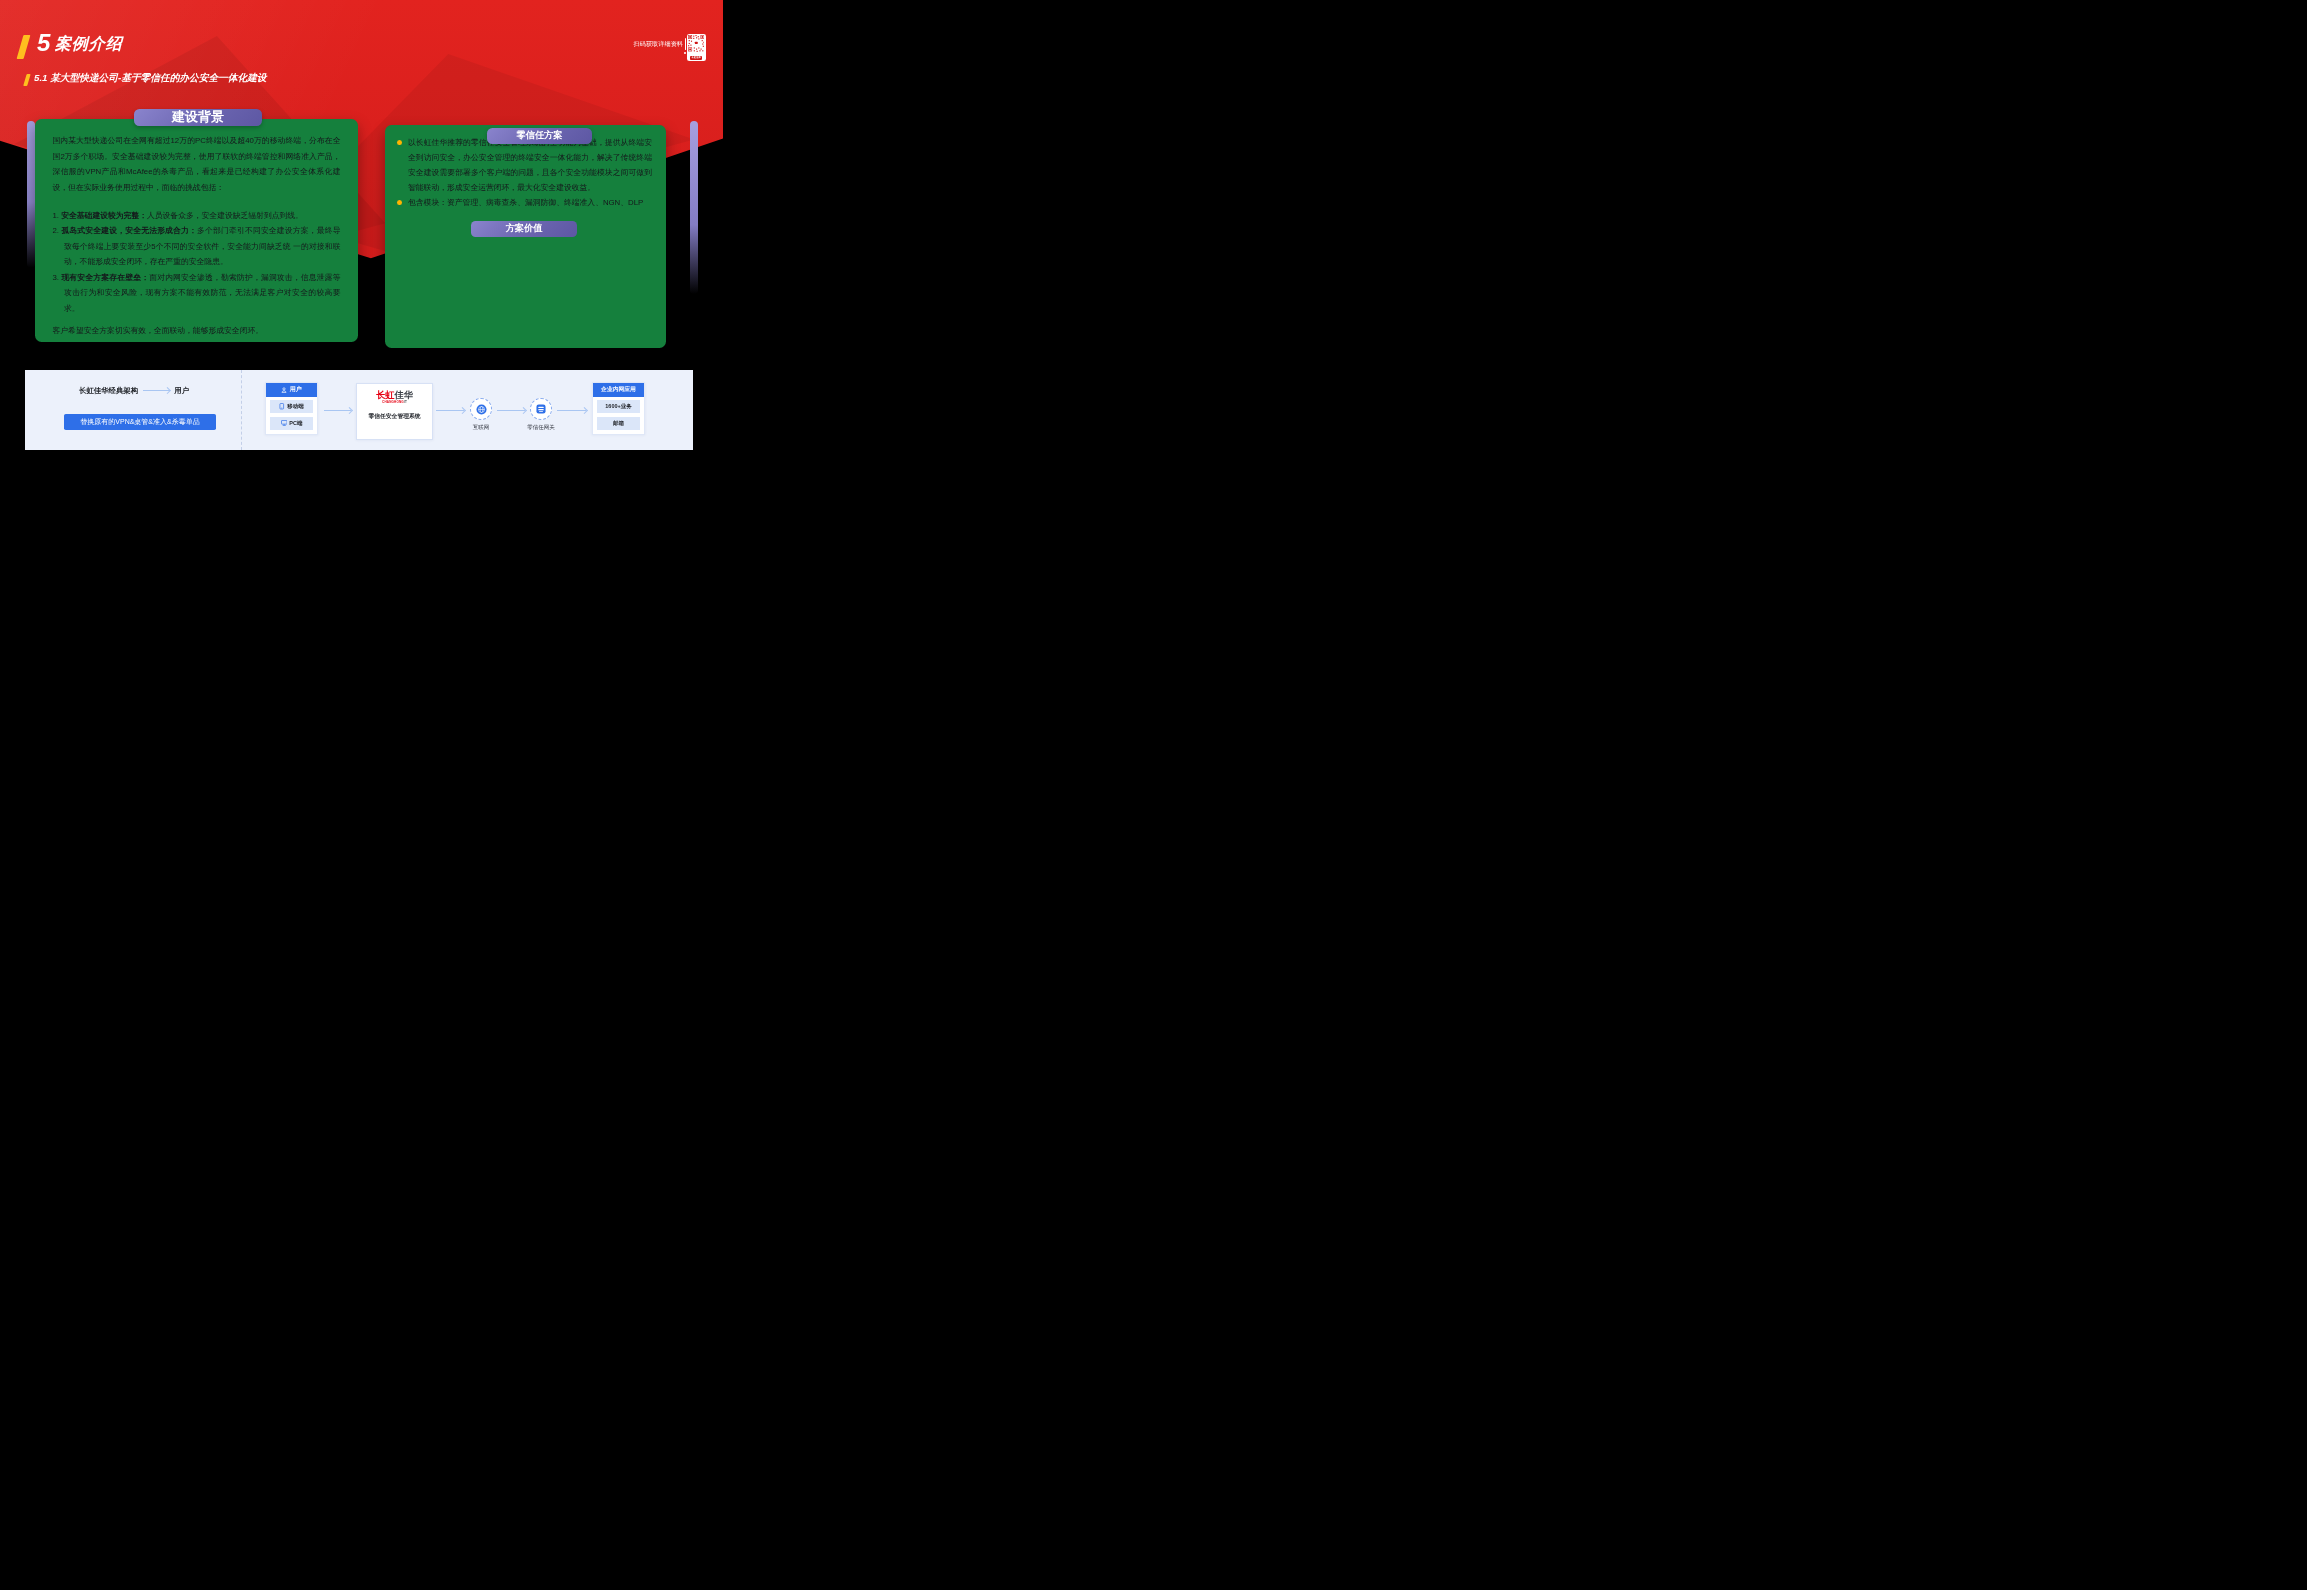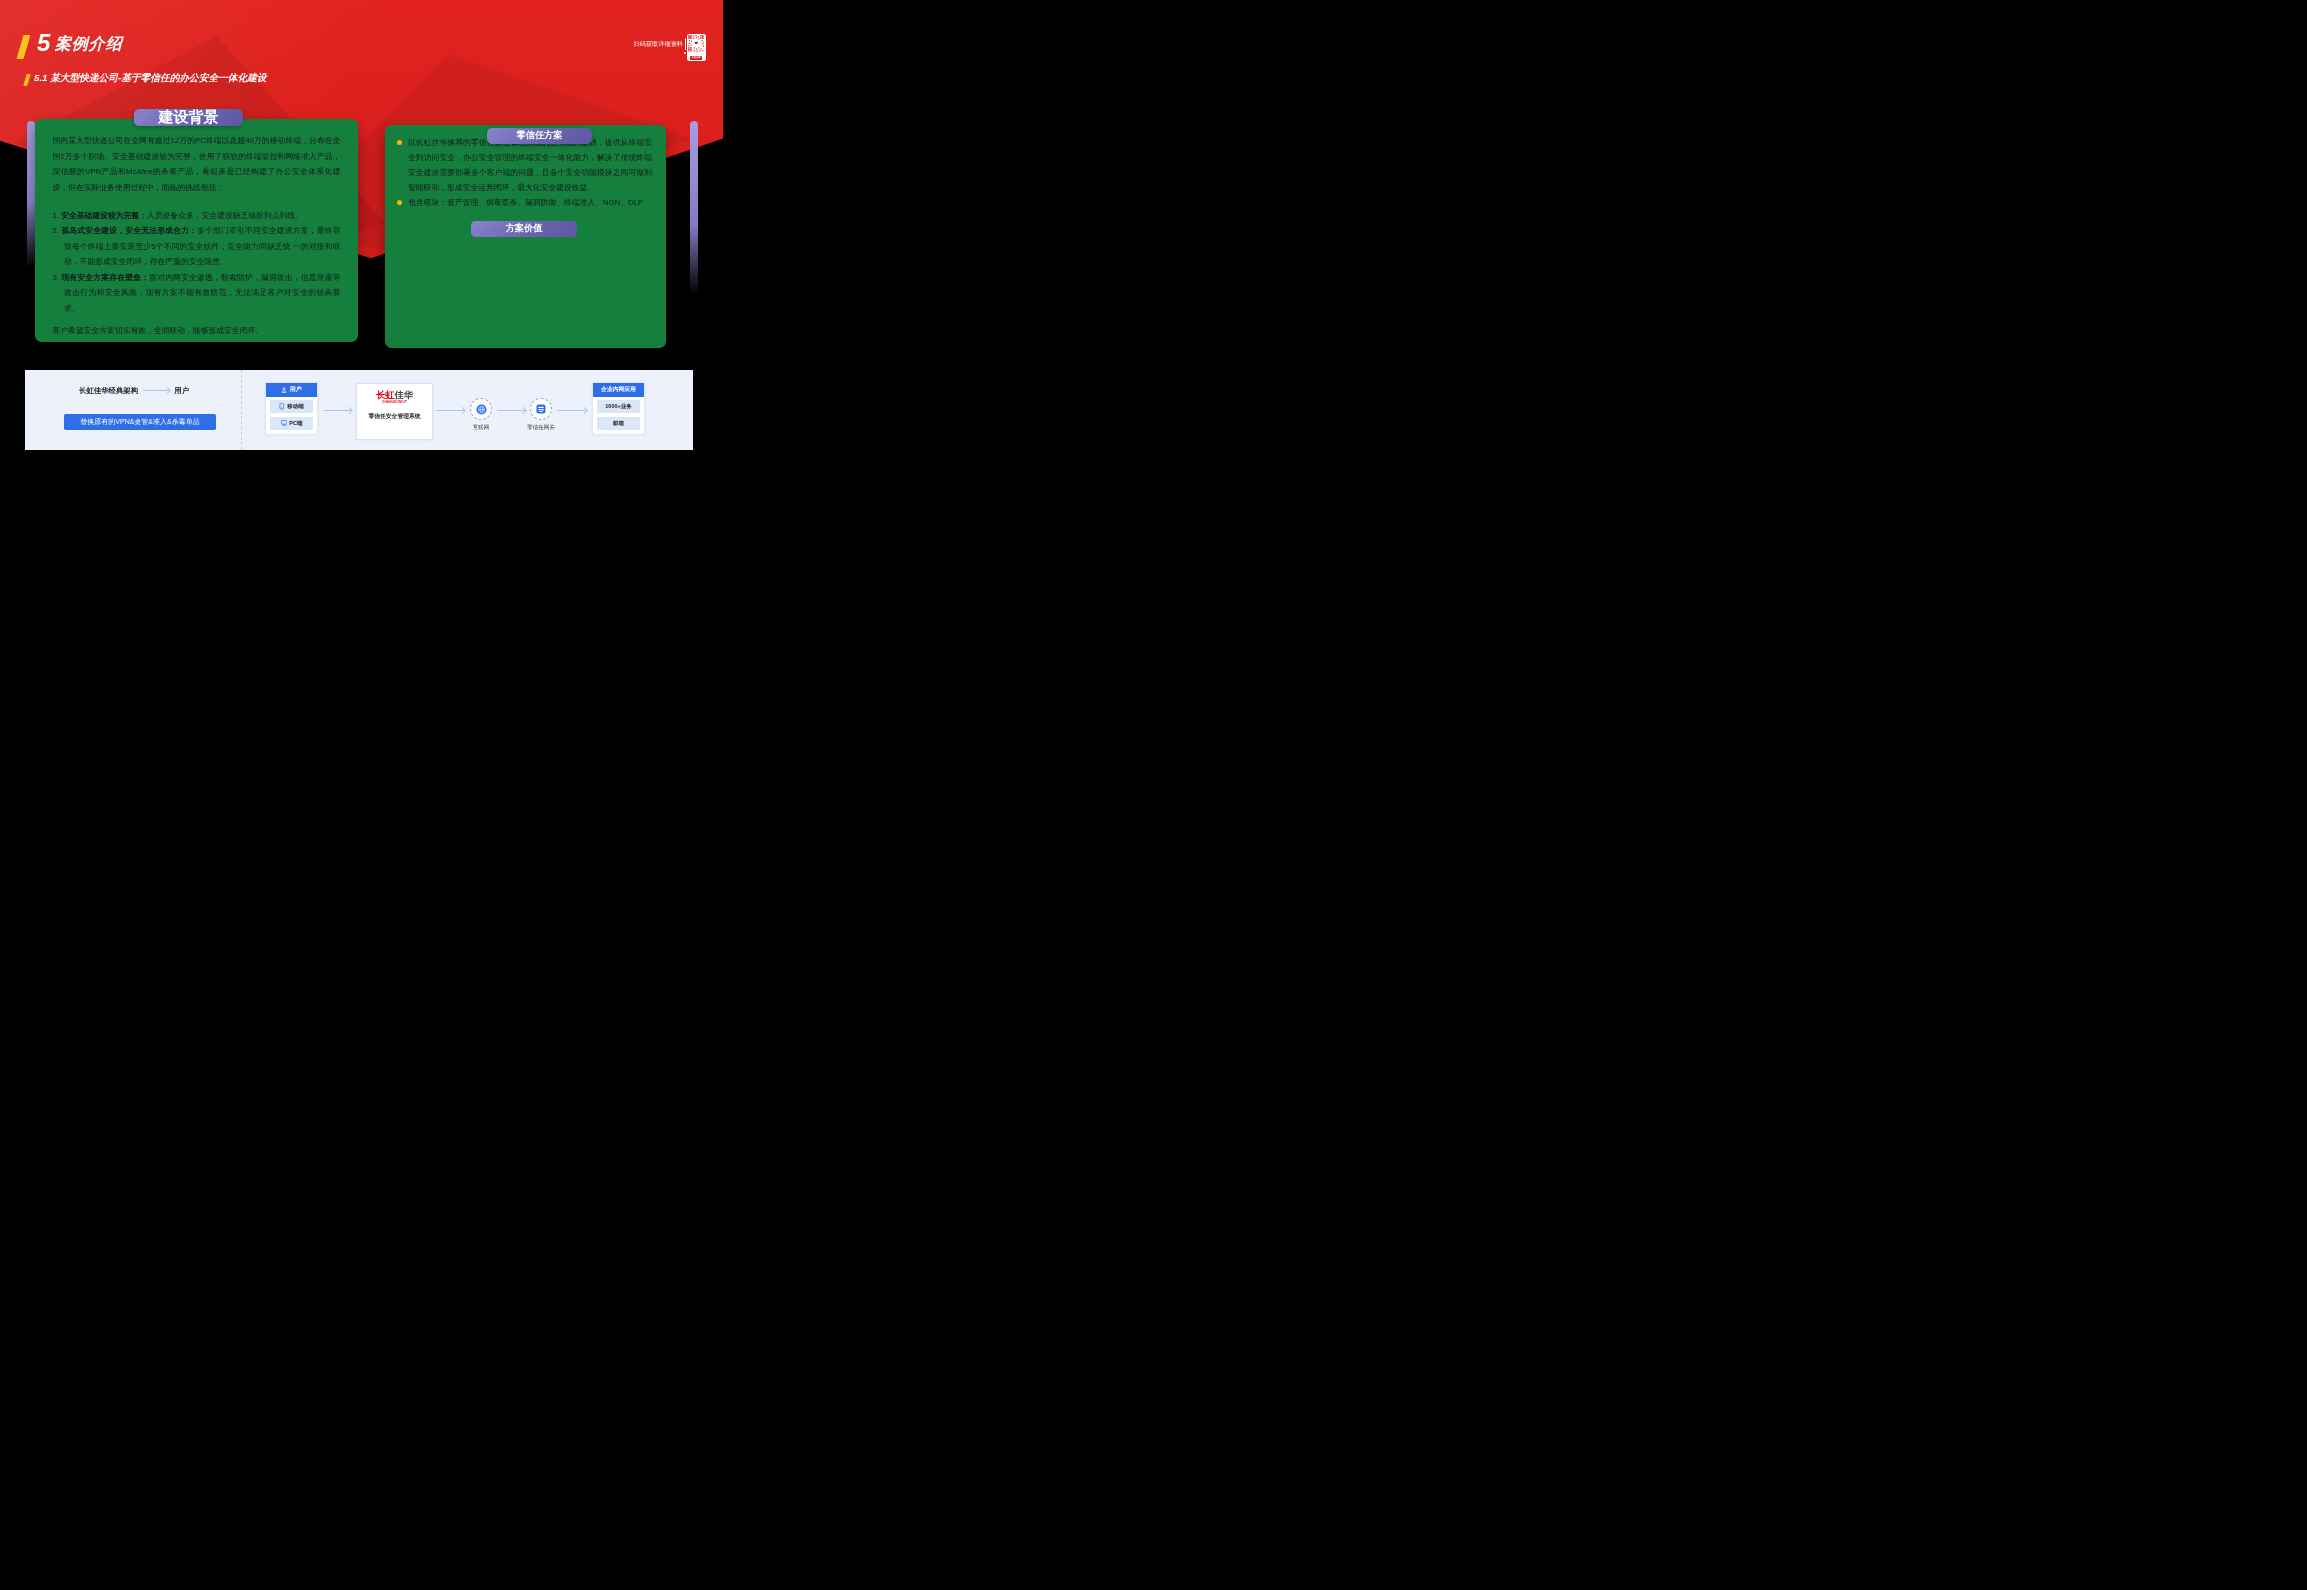--- a/index.html
+++ b/index.html
@@ -40,21 +40,21 @@
   .qr-line{position:absolute;left:685px;top:38px;width:0.9px;height:12px;background:#fff;
       border-radius:0.9px;z-index:4;}
   
   .card{position:absolute;background:#15803d;border-radius:6.5px;z-index:5;
         box-shadow:0 6.5px 14px rgba(0,0,0,.35);box-sizing:border-box;overflow:hidden;color:#15171b;}
   .card-left{left:35px;top:119px;width:323px;height:223px;padding:14px 17.5px 0 17.5px;}
   .card-right{left:385px;top:125px;width:281px;height:223px;padding:10px 14px 0 11px;}
   .pill{position:absolute;z-index:6;color:#fff;font-weight:700;text-align:center;
         background:linear-gradient(135deg,#8a84cd 0%,#6b65b0 55%,#5d57a3 100%);
         border-radius:5.5px;box-shadow:0 1.8px 4.6px rgba(0,0,0,.25);}
-  .pill-left{left:134px;top:109px;width:109px;height:16.6px;font-size:15px;line-height:16.6px;}
+  .pill-left{left:134px;top:109px;width:128px;height:16.6px;font-size:13px;line-height:16.6px;}
   .pill-right{left:487px;top:108px;width:105px;height:15.7px;font-size:9.2px;line-height:15.7px;margin-top:20px;}
   .pill-value{display:block;width:106px;height:15.7px;margin:11px auto 5.5px auto;
         font-size:9.2px;line-height:15.7px;color:#fff;font-weight:700;text-align:center;
         background:linear-gradient(135deg,#8a84cd 0%,#6b65b0 55%,#5d57a3 100%);border-radius:4.6px;}
   .intro{margin:0;font-size:7.8px;line-height:15.7px;text-align:justify;}
   ol.challenges{margin:12px 0 0 0;padding:0;list-style:none;}
   ol.challenges li{font-size:7.8px;line-height:15.5px;padding-left:11.5px;text-indent:-11.5px;
         text-align:justify;}
   ol.challenges b{font-weight:700;}
   .closing{margin:6.5px 0 0 0;font-size:7.8px;line-height:15px;}

